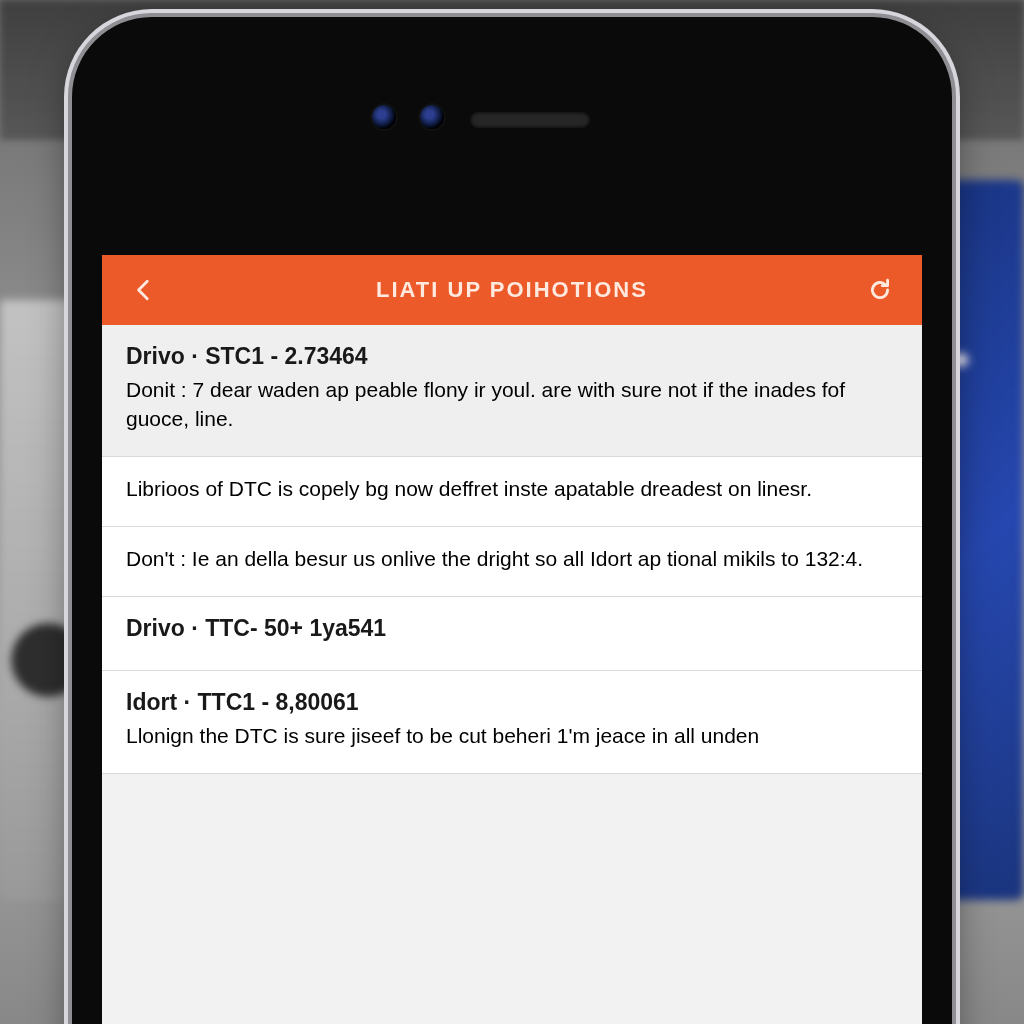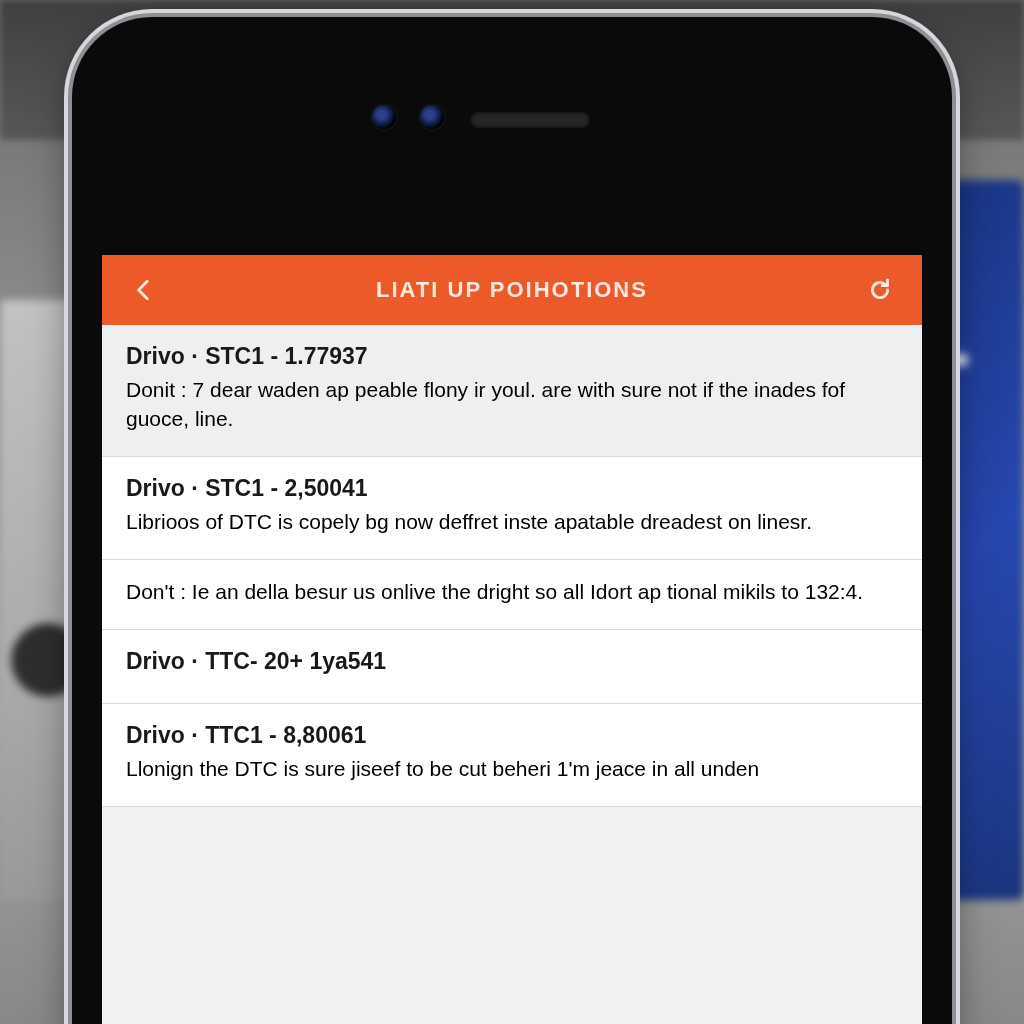--- a/index.html
+++ b/index.html
@@ -103,39 +103,38 @@
         <svg viewBox="0 0 24 24">
           <path d="M19 12a7 7 0 1 1-2.05-4.95"></path>
           <polyline points="19 3 19 8 14 8"></polyline>
         </svg>
       </div>
     </div>
 
     <div class="list clip">
 
       <div class="item">
-        <div class="item-title">Drivo · STC1 - 1.77937</div>
+        <div class="item-title">Drivo · STC1 - 2.73464</div>
         <div class="item-desc">Donit : 7 dear waden ap peable flony ir youl. are with sure not if the inades fof guoce, line.</div>
       </div>
 
       <div class="item">
-        <div class="item-title">Drivo · STC1 - 2,50041</div>
         <div class="item-desc">Librioos of DTC is copely bg now deffret inste apatable dreadest on linesr.</div>
       </div>
 
       <div class="item">
         <div class="item-desc">Don't : Ie an della besur us onlive the dright so all Idort ap tional mikils to 132:4.</div>
       </div>
 
       <div class="item">
-        <div class="item-title">Drivo · TTC- 20+ 1ya541</div>
+        <div class="item-title">Drivo · TTC- 50+ 1ya541</div>
       </div>
 
 
       <div class="item">
-        <div class="item-title">Drivo · TTC1 - 8,80061</div>
+        <div class="item-title">Idort · TTC1 - 8,80061</div>
         <div class="item-desc">Llonign the DTC is sure jiseef to be cut beheri 1'm jeace in all unden</div>
       </div>
 
     </div>
 
   </div>
 </div>
 
 </body></html>

